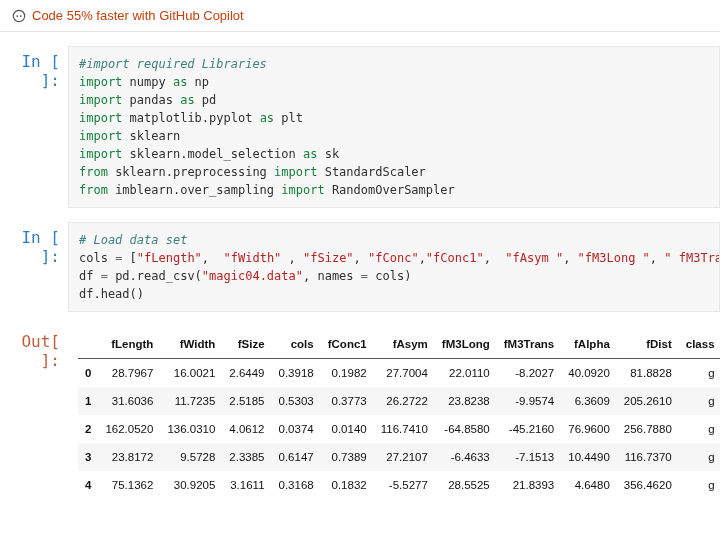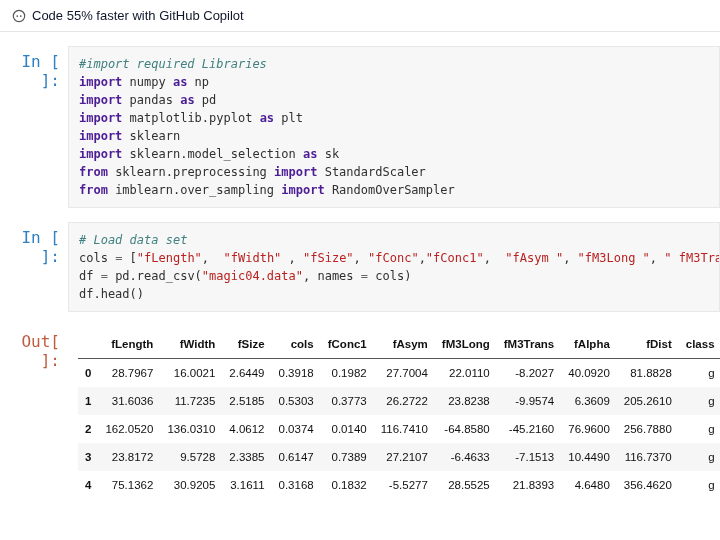--- a/index.html
+++ b/index.html
@@ -1,26 +1,26 @@
 <!DOCTYPE html>
 <html><head>
 <meta charset="utf-8">
 <style>
   * { box-sizing: border-box; margin: 0; padding: 0; }
   body { font-family: -apple-system, BlinkMacSystemFont, "Segoe UI", Helvetica, Arial, sans-serif; font-size: 13px; background: #fff; color: #111; width: 720px; }
-  .topbar { display: flex; align-items: center; padding: 8px 12px; border-bottom: 1px solid #e5e5e5; color: #0f172a; font-size: 13px; gap: 6px; }
+  .topbar { display: flex; align-items: center; padding: 8px 12px; border-bottom: 1px solid #e5e5e5; color: #c2410c; font-size: 13px; gap: 6px; }
   .topbar-icon { width: 14px; height: 14px; display: inline-block; }
   .notebook { padding: 0 0 20px 0; }
   .cell { display: flex; margin: 14px 0 0 0; }
   .prompt { width: 68px; flex: 0 0 68px; text-align: right; padding: 6px 8px 0 0; color: #307fc1; font-family: Menlo, Consolas, monospace; font-size: 16px; }
   .prompt.out { color: #bf5b3d; }
   .input-area { flex: 1; background: #f7f7f7; border: 1px solid #e8e8e8; padding: 8px 10px; font-family: Menlo, Consolas, monospace; font-size: 12px; line-height: 1.5; white-space: pre; overflow-x: hidden; color: #303030; }
   .output-area { flex: 1; padding: 4px 2px 0 10px; overflow-x: auto; }
   .c { color: #408080; font-style: italic; }
-  .k { color: #4c1d95; font-weight: bold; }
+  .k { color: #15803d; font-weight: normal; }
   .s { color: #ba2121; }
   .o { color: #666; }
   table.df { border-collapse: collapse; font-size: 11.5px; }
   table.df th, table.df td { padding: 8px 7px; text-align: right; white-space: nowrap; }
   table.df thead th { border-bottom: 1px solid #555; font-weight: bold; }
   table.df tbody th { font-weight: bold; }
   table.df tbody tr:nth-child(even) { background: #f6f6f6; }
 </style>
 </head>
 <body>

